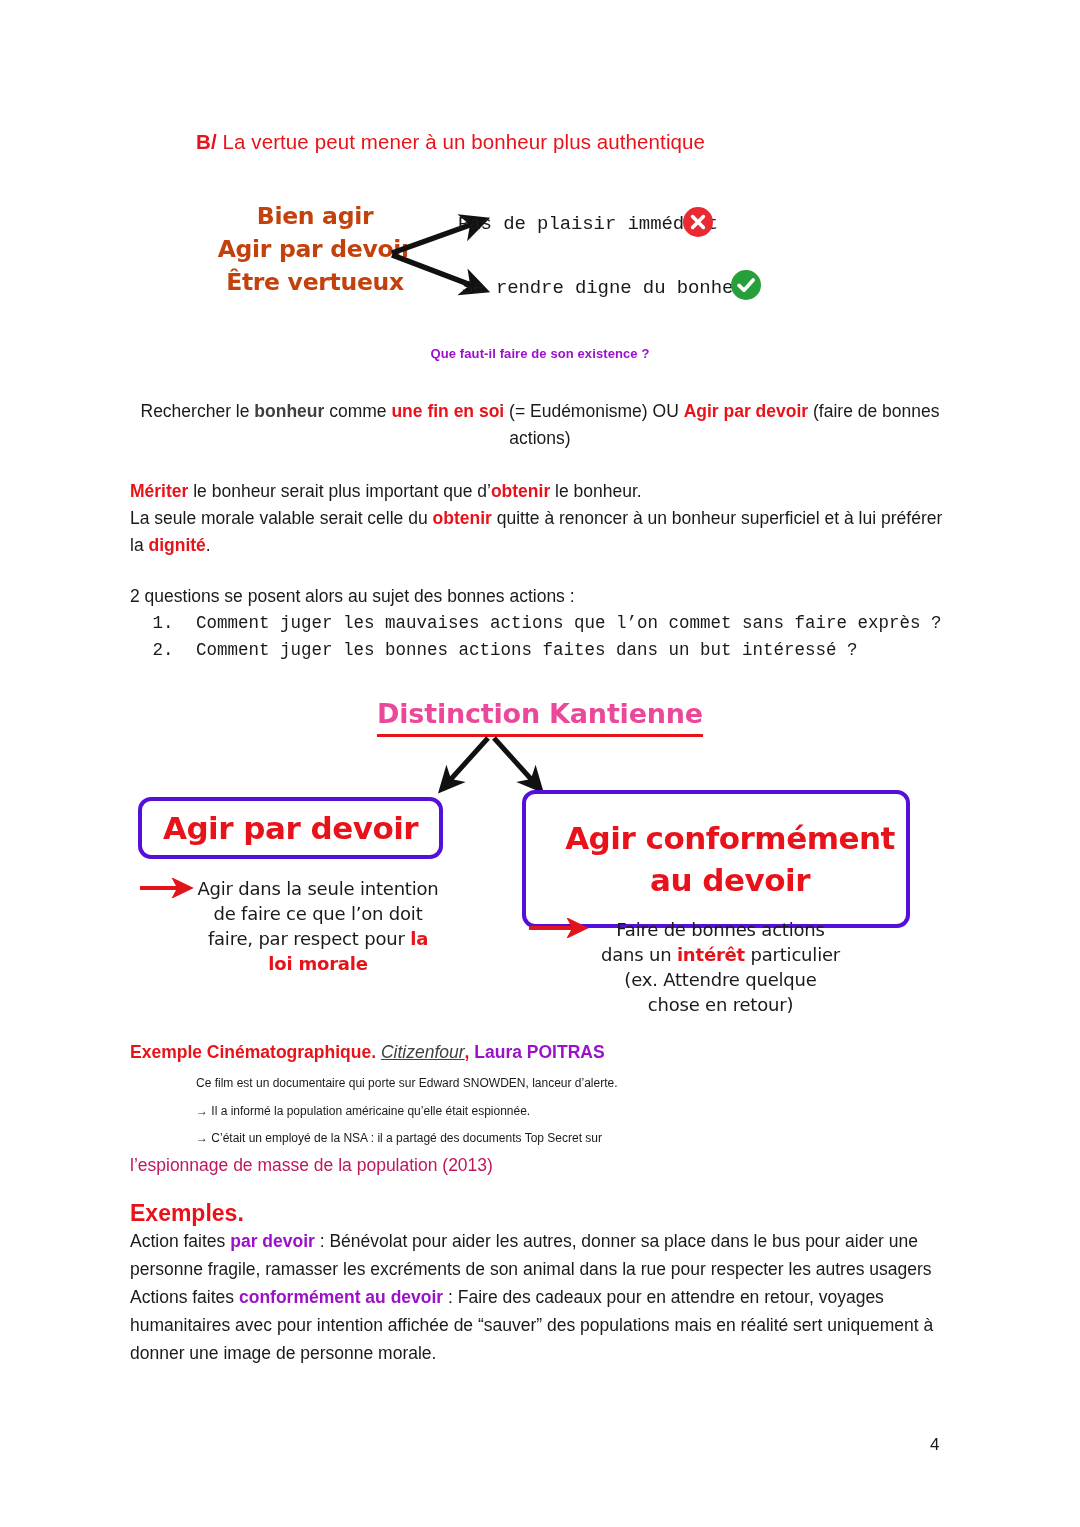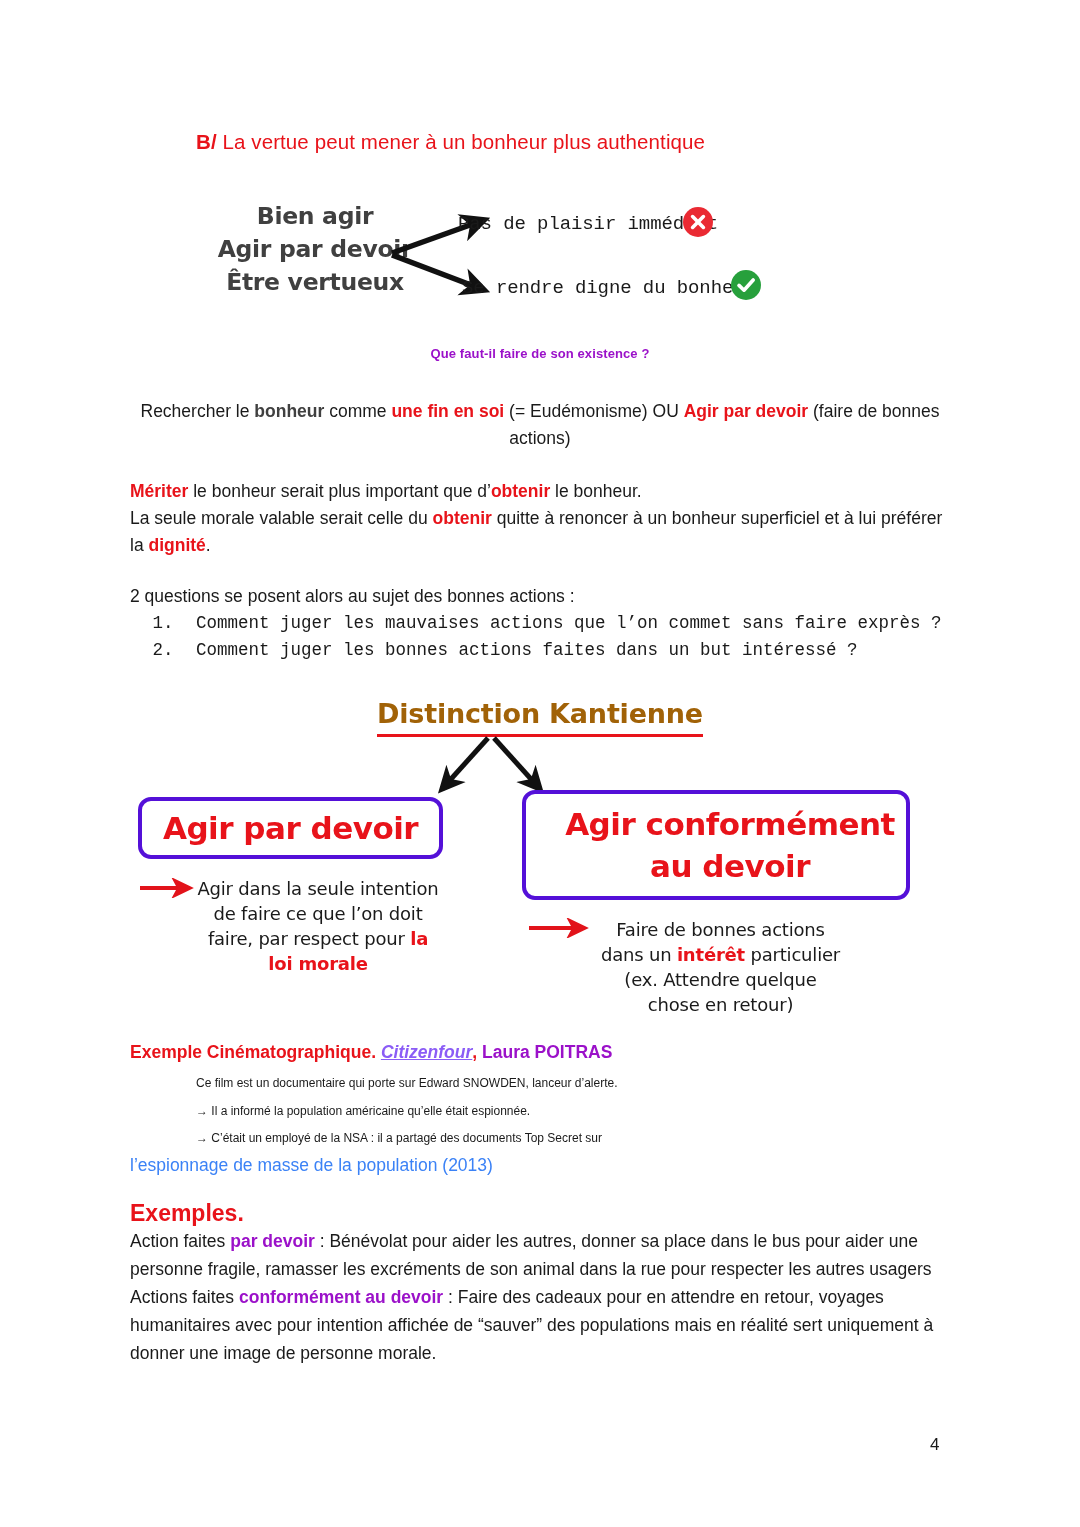--- a/index.html
+++ b/index.html
@@ -46,21 +46,21 @@
   .schema-left-stack {
     position: absolute;
     left: 50px;
     top: 4px;
     width: 270px;
     text-align: center;
     font-family: "DejaVu Sans", sans-serif;
     font-weight: bold;
     font-size: 23.5px;
     line-height: 33px;
-    color: #404040;
+    color: #c2410c;
     letter-spacing: -0.3px;
   }
   .schema-arrows-top {
     position: absolute;
     left: 258px;
     top: 8px;
     width: 120px;
     height: 100px;
   }
   .schema-outcome {
@@ -102,22 +102,22 @@
     position: absolute;
     font-size: 17.5px;
     line-height: 27px;
     color: #1a1a1a;
   }
   .para.centered { text-align: center; }
   .red { color: #e8131a; font-weight: bold; }
   .purple { color: #9b11c9; font-weight: bold; }
   .bold { font-weight: bold; color: #404040; }
   .uline-red {
-    color: #8b5cf6;
-    font-weight: bold;
+    color: #404040;
+    font-weight: normal;
     font-style: italic;
     text-decoration: underline;
   }
 
   .para-eudemonisme { left: 132px; top: 398px; width: 816px; }
   .para-meriter { left: 130px; top: 478px; width: 820px; }
   .para-questions { left: 130px; top: 583px; width: 820px; }
 
   .olist {
     position: absolute;
@@ -135,21 +135,21 @@
   
   .kant-title {
     position: absolute;
     left: 0;
     top: 698px;
     width: 1080px;
     text-align: center;
     font-family: "DejaVu Sans", sans-serif;
     font-weight: bold;
     font-size: 27px;
-    color: #a16207;
+    color: #ec4899;
     letter-spacing: -0.2px;
   }
   .kant-title span {
     display: inline-block;
     padding-bottom: 5px;
     border-bottom: 3px solid #e8131a;
   }
   .kant-arrows {
     position: absolute;
     left: 410px;
@@ -173,21 +173,21 @@
     color: #e8131a;
     letter-spacing: -0.5px;
   }
   .kbox.left {
     left: 138px; top: 797px;
     width: 305px; height: 62px;
     font-size: 31px;
   }
   .kbox.right {
     left: 522px; top: 790px;
-    width: 388px; height: 110px;
+    width: 388px; height: 138px;
     font-size: 31px;
     line-height: 42px;
     padding-left: 28px;
   }
 
   .kdesc {
     position: absolute;
     font-family: "DejaVu Sans", sans-serif;
     font-size: 18px;
     line-height: 25px;
@@ -227,21 +227,21 @@
     color: #1a1a1a;
   }
   .ex-cine-body .hang { display: block; }
   .ex-cine-last {
     position: absolute;
     left: 130px;
     top: 1152px;
     width: 820px;
     font-size: 17.5px;
     line-height: 27.5px;
-    color: #3b82f6;
+    color: #be185d;
   }
 
   .ex-head {
     position: absolute;
     left: 130px;
     top: 1200px;
     font-size: 23px;
     font-weight: bold;
     color: #e8131a;
   }

